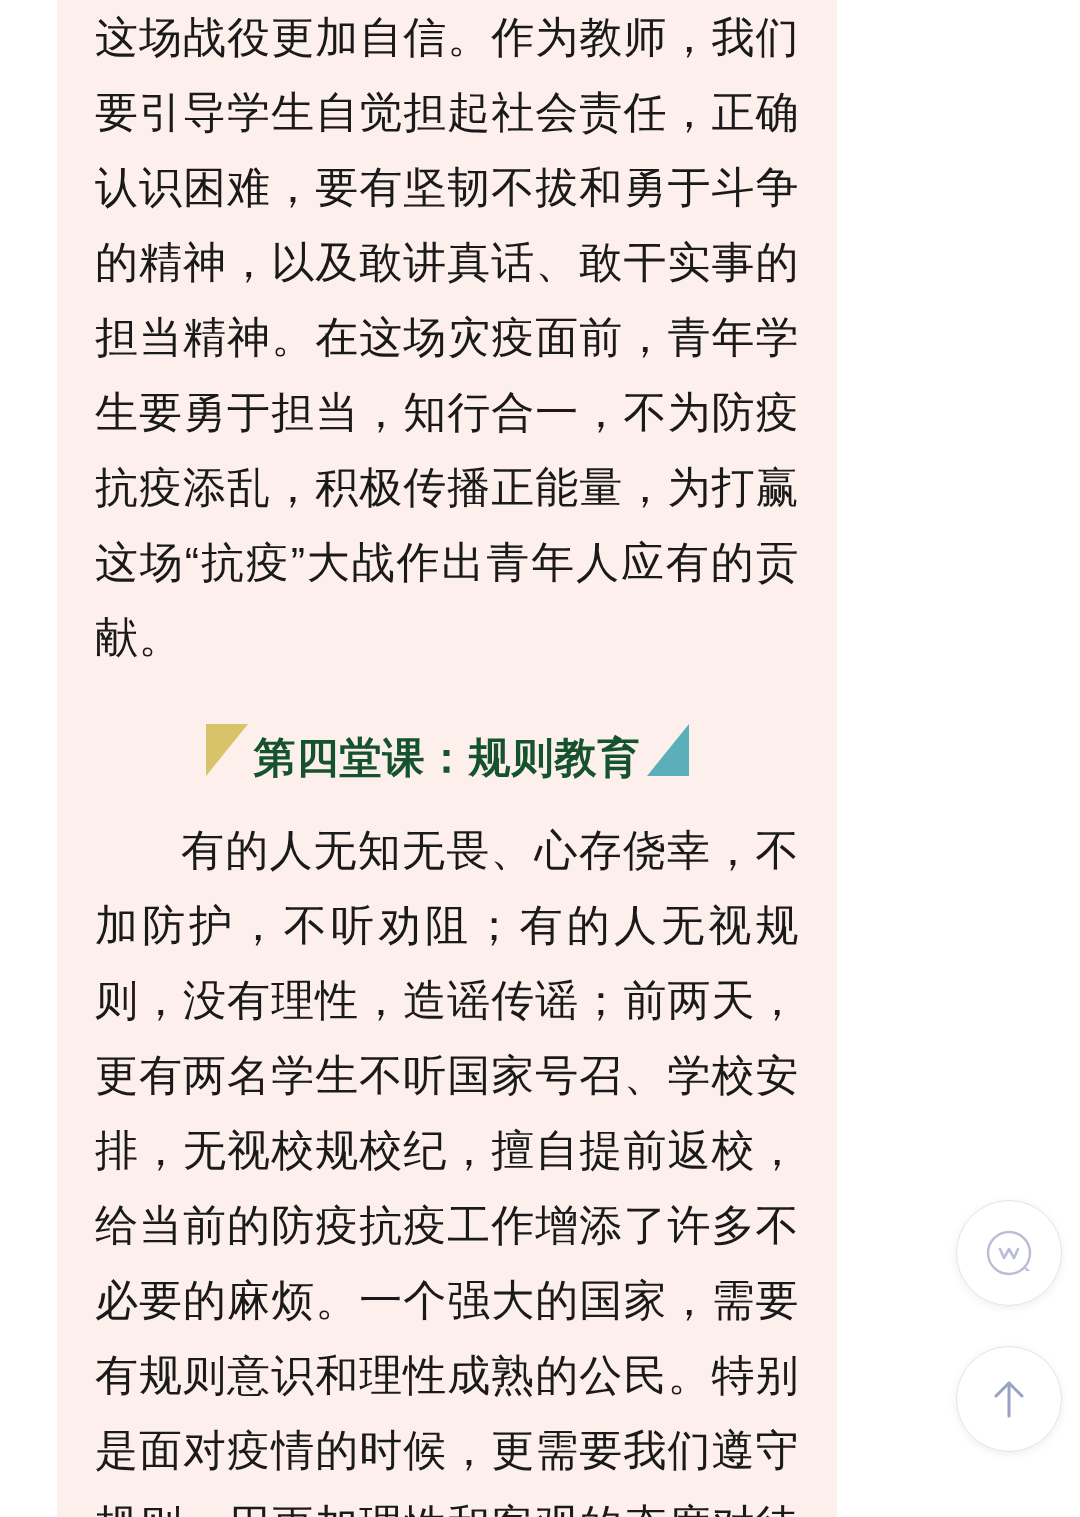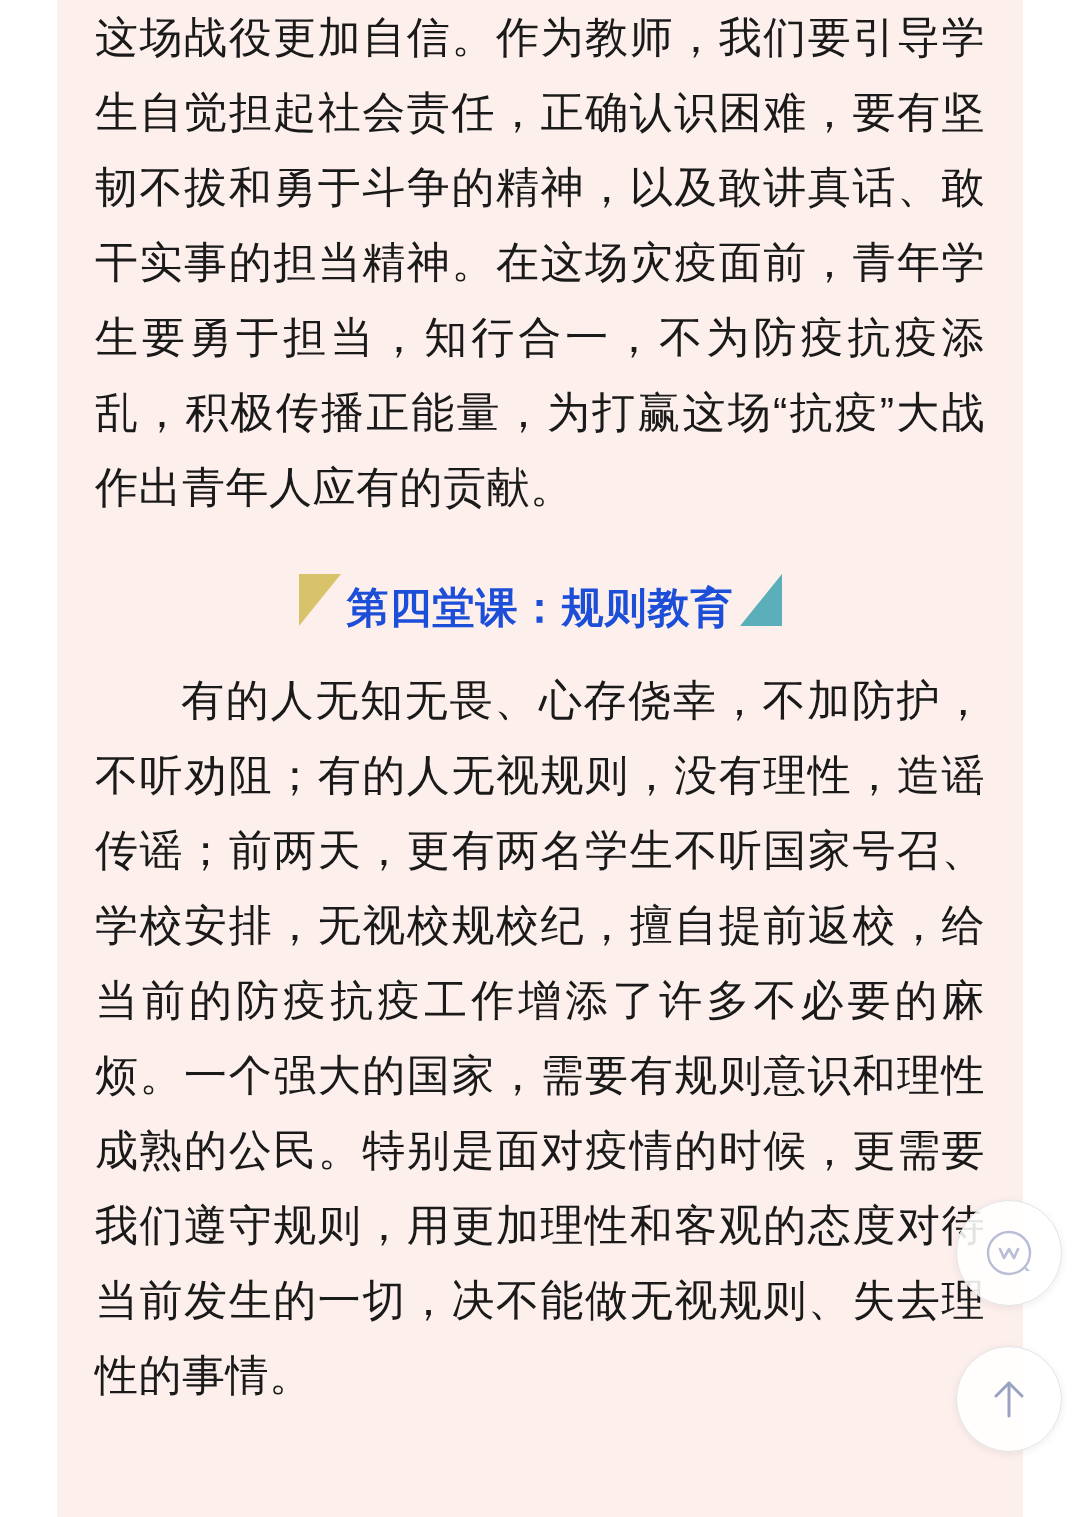--- a/index.html
+++ b/index.html
@@ -23,21 +23,21 @@
     width: 1080px;
     height: 1517px;
     background: #ffffff;
   }
 
   
   .article-sheet {
     position: absolute;
     left: 57px;
     top: 0;
-    width: 966px;
+    width: 780px;
     height: 1517px;
     background: #fdf0ec;
     box-sizing: border-box;
     padding: 0 38px;
     overflow: hidden;
   }
 
   .para {
     font-size: 43px;
     line-height: 75px;
@@ -74,21 +74,21 @@
     width: 0;
     height: 0;
     border-bottom: 52px solid #5aafbb;
     border-left: 42px solid transparent;
     margin-left: 6px;
     flex: 0 0 auto;
   }
   .heading-text {
     font-size: 42px;
     font-weight: bold;
-    color: #1d4ed8;
+    color: #14532d;
     letter-spacing: 1px;
     white-space: nowrap;
     font-family: "Liberation Sans", sans-serif;
     margin-top: 16px;
   }
 
   
   .float-btn {
     position: absolute;
     border-radius: 50%;

